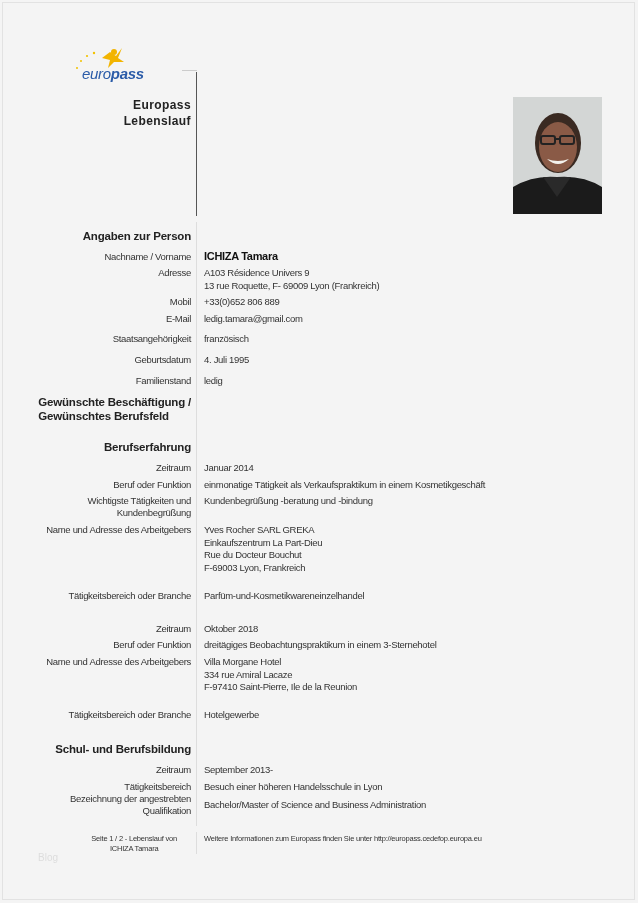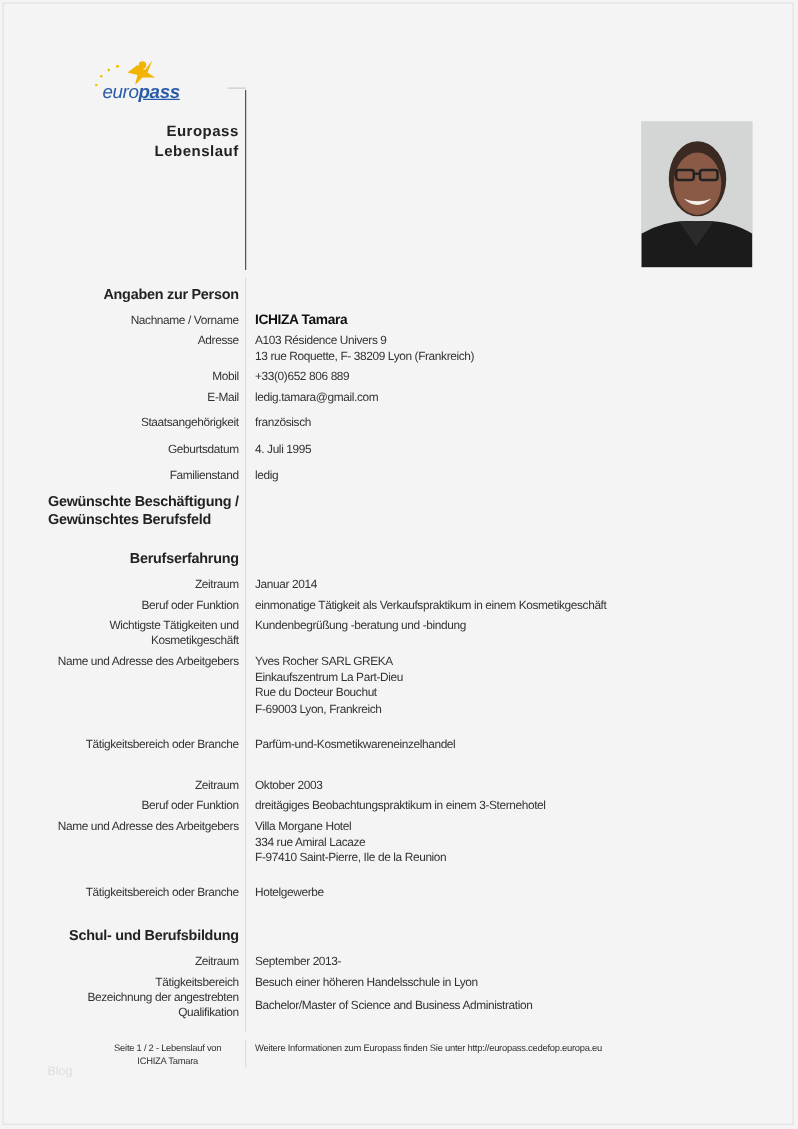--- a/index.html
+++ b/index.html
@@ -10,21 +10,21 @@
   }
   .page-border {
     position: absolute; left: 2px; top: 2px; right: 3px; bottom: 3px;
     border: 1px solid #e2e2e2; pointer-events: none;
   }
   .logo { position: absolute; left: 72px; top: 44px; width: 80px; height: 42px; }
   .logo-text {
     position: absolute; left: 82px; top: 65px; font-size: 15px; color: #2a5ba8;
     letter-spacing: -0.3px;
   }
-  .logo-text b { font-weight: bold; font-style: italic; text-decoration: underline; }
+  .logo-text b { font-weight: bold; font-style: italic; }
   .logo-text i { font-style: italic; }
   .vline-top {
     position: absolute; left: 196px; top: 72px; width: 1px; height: 144px; background: #555;
   }
   .vline-top-cap { position: absolute; left: 182px; top: 70px; width: 15px; height: 1px; background: #ccc; }
   .vline-main {
     position: absolute; left: 196px; top: 222px; width: 1px; height: 604px; background: #ddd;
   }
   .vline-footer {
     position: absolute; left: 196px; top: 832px; width: 1px; height: 22px; background: #ddd;
@@ -104,21 +104,21 @@
 </div>
 
 <div class="hdr" style="top:229px">Angaben zur Person</div>
 
 <div class="lbl" style="top:251px">Nachname / Vorname</div>
 <div class="val name" style="top:250px">ICHIZA Tamara</div>
 
 <div class="lbl" style="top:267px">Adresse</div>
 <div class="val" style="top:267px">
   <div>A103 Résidence Univers 9</div>
-  <div>13 rue Roquette, F- 38209 Lyon (Frankreich)</div>
+  <div>13 rue Roquette, F- 69009 Lyon (Frankreich)</div>
 </div>
 
 <div class="lbl" style="top:296px">Mobil</div>
 <div class="val" style="top:296px">+33(0)652 806 889</div>
 
 <div class="lbl" style="top:313px">E-Mail</div>
 <div class="val" style="top:313px">ledig.tamara@gmail.com</div>
 
 <div class="lbl" style="top:333px">Staatsangehörigkeit</div>
 <div class="val" style="top:333px">französisch</div>
@@ -137,37 +137,37 @@
 <div class="hdr" style="top:440px">Berufserfahrung</div>
 
 <div class="lbl" style="top:462px">Zeitraum</div>
 <div class="val" style="top:462px">Januar 2014</div>
 
 <div class="lbl" style="top:479px">Beruf oder Funktion</div>
 <div class="val" style="top:479px">einmonatige Tätigkeit als Verkaufspraktikum in einem Kosmetikgeschäft</div>
 
 <div class="lbl" style="top:495px">
   <div>Wichtigste Tätigkeiten und</div>
-  <div>Kosmetikgeschäft</div>
+  <div>Kundenbegrüßung</div>
 </div>
 <div class="val" style="top:495px">Kundenbegrüßung -beratung und -bindung</div>
 
 <div class="lbl" style="top:524px">Name und Adresse des Arbeitgebers</div>
 <div class="val" style="top:524px">
   <div>Yves Rocher SARL GREKA</div>
   <div>Einkaufszentrum La Part-Dieu</div>
   <div>Rue du Docteur Bouchut</div>
   <div>F-69003 Lyon, Frankreich</div>
 </div>
 
 <div class="lbl" style="top:590px">Tätigkeitsbereich oder Branche</div>
 <div class="val" style="top:590px">Parfüm-und-Kosmetikwareneinzelhandel</div>
 
 <div class="lbl" style="top:623px">Zeitraum</div>
-<div class="val" style="top:623px">Oktober 2003</div>
+<div class="val" style="top:623px">Oktober 2018</div>
 
 <div class="lbl" style="top:639px">Beruf oder Funktion</div>
 <div class="val" style="top:639px">dreitägiges Beobachtungspraktikum in einem 3-Sternehotel</div>
 
 <div class="lbl" style="top:656px">Name und Adresse des Arbeitgebers</div>
 <div class="val" style="top:656px">
   <div>Villa Morgane Hotel</div>
   <div>334 rue Amiral Lacaze</div>
   <div>F-97410 Saint-Pierre, Ile de la Reunion</div>
 </div>

